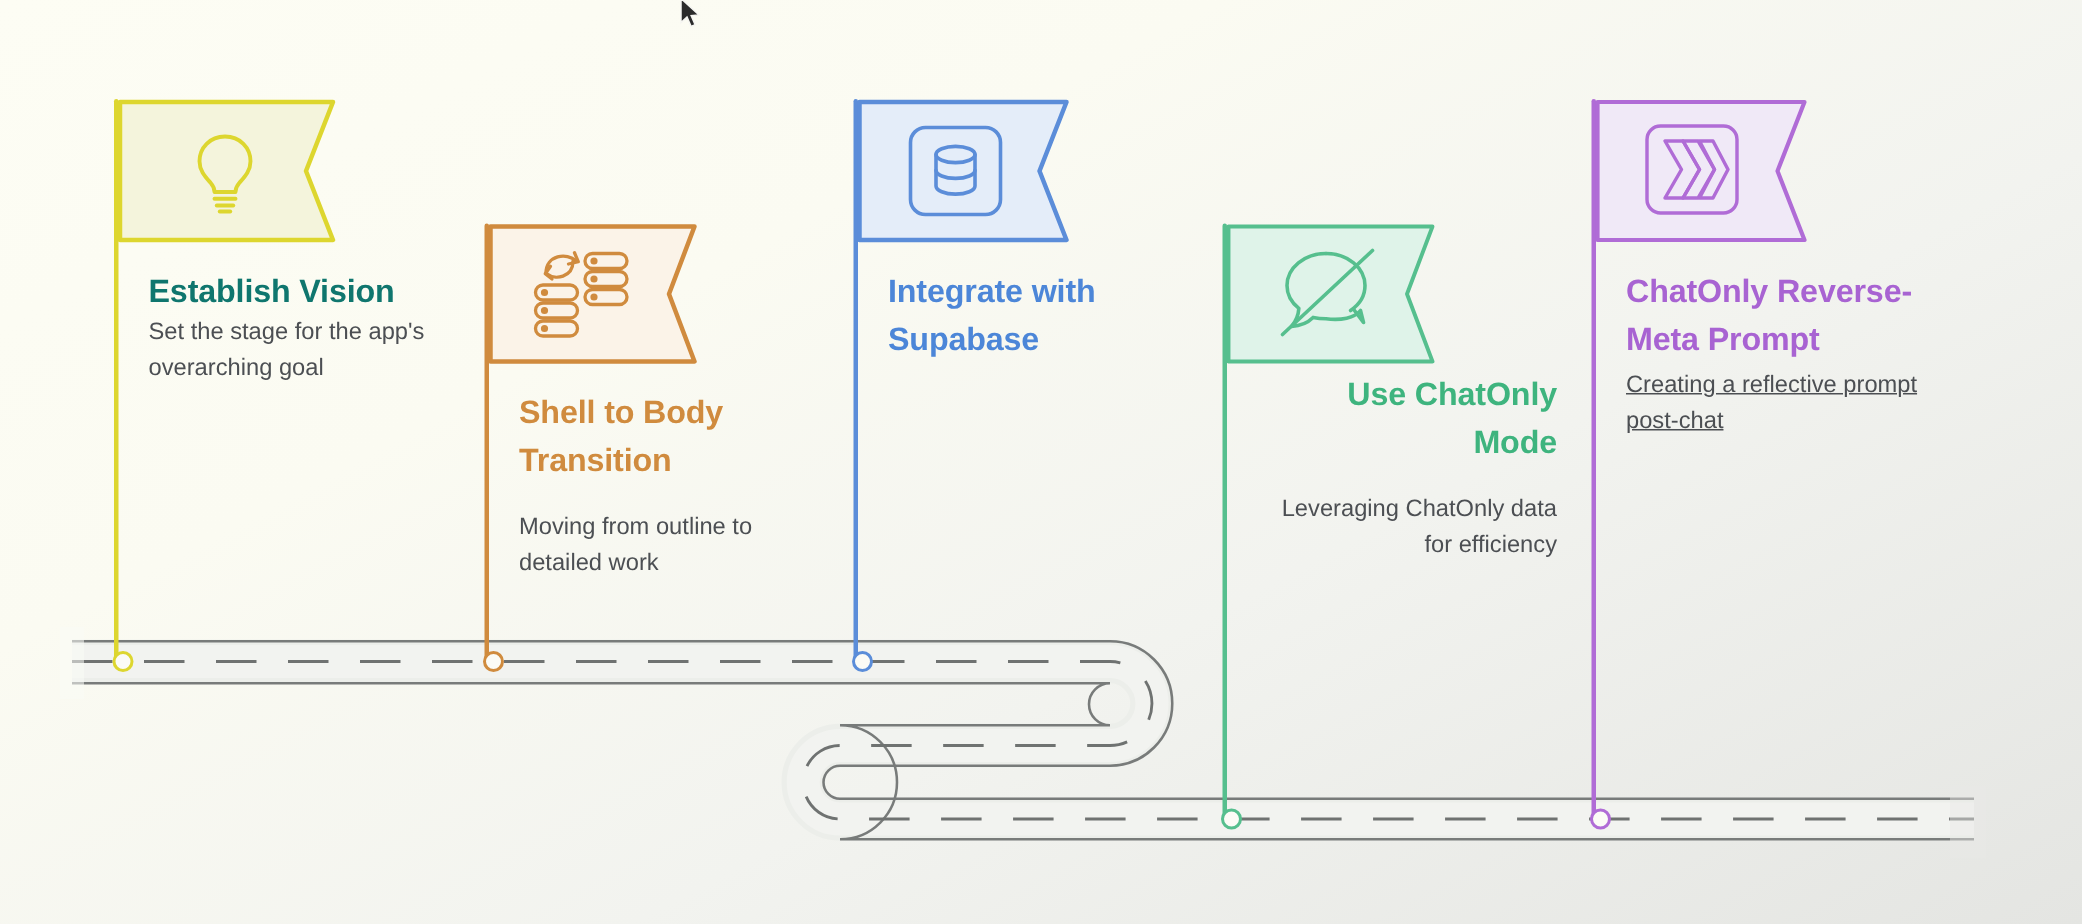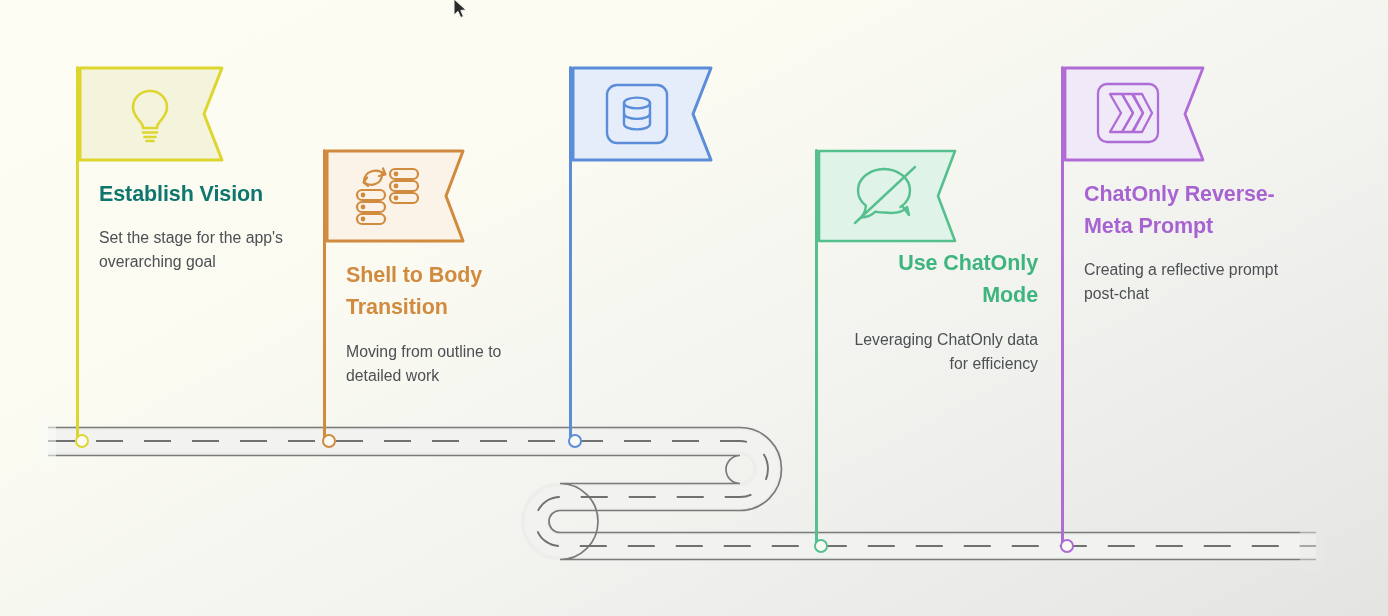--- a/index.html
+++ b/index.html
@@ -101,21 +101,21 @@
         <svg width="62" height="62" viewBox="0 0 62 62" xmlns="http://www.w3.org/2000/svg" fill="none" stroke="#ddd62f" stroke-width="2.6" stroke-linecap="round" stroke-linejoin="round">
           <path d="M31,7 C21,7 14,14.5 14,23.5 C14,30 18,34 21.5,38 C23.5,40.3 24,42 24,44 L38,44 C38,42 38.5,40.3 40.5,38 C44,34 48,30 48,23.5 C48,14.5 41,7 31,7 Z"></path>
           <line x1="24" y1="48.5" x2="38" y2="48.5"></line>
           <line x1="25.5" y1="53" x2="36.5" y2="53"></line>
           <path d="M27.5,57 L34.5,57"></path>
         </svg>
       </span>
     </div>
     <div class="ms-text" style="top:112px;width:200px;">
       <p class="ms-title" style="color:#0f766e;">Establish Vision</p>
-      <p class="ms-desc" style="margin-top:16px;">Set the stage for the app's overarching goal</p>
+      <p class="ms-desc" style="margin-top:0;">Set the stage for the app's overarching goal</p>
     </div>
   </div>
   <div class="node" style="left:75px;top:434px;width:14px;height:14px;border:2.6px solid #ddd62f;"></div>
 
   <div class="milestone" style="left:323px;top:149px;">
     <div class="pole" style="height:295px;background:#d08b3e;"></div>
     <div class="flag">
       <svg width="140" height="94" viewBox="0 0 140 94" xmlns="http://www.w3.org/2000/svg">
         <path d="M2,2 H138 L121,47 L138,92 H2 Z" fill="#fbf3e8" stroke="#d08b3e" stroke-width="3" stroke-linejoin="round"></path>
       </svg>
@@ -159,20 +159,21 @@
       <span class="icon" style="left:33px;top:16px;">
         <svg width="66" height="64" viewBox="0 0 66 64" xmlns="http://www.w3.org/2000/svg" fill="none" stroke="#5b8dd9" stroke-width="2.4" stroke-linecap="round" stroke-linejoin="round">
           <rect x="3" y="3" width="60" height="58" rx="10"></rect>
           <ellipse cx="33" cy="21" rx="13" ry="5.4"></ellipse>
           <path d="M20,21 V42 C20,45 25.8,47.4 33,47.4 C40.2,47.4 46,45 46,42 V21"></path>
           <path d="M20,31.5 C20,34.5 25.8,36.9 33,36.9 C40.2,36.9 46,34.5 46,31.5"></path>
         </svg>
       </span>
     </div>
     <div class="ms-text" style="top:112px;width:196px;">
+      <p class="ms-title" style="color:#4c86d8;">Integrate with Supabase</p>
     </div>
   </div>
   <div class="node" style="left:568px;top:434px;width:14px;height:14px;border:2.6px solid #5b8dd9;"></div>
 
   <div class="milestone" style="left:815px;top:149px;">
     <div class="pole" style="height:400px;background:#56bf8e;"></div>
     <div class="flag">
       <svg width="140" height="94" viewBox="0 0 140 94" xmlns="http://www.w3.org/2000/svg">
         <path d="M2,2 H138 L121,47 L138,92 H2 Z" fill="#dff3e9" stroke="#56bf8e" stroke-width="2.6" stroke-linejoin="round"></path>
       </svg>
@@ -204,21 +205,21 @@
         <svg width="66" height="64" viewBox="0 0 66 64" xmlns="http://www.w3.org/2000/svg" fill="none" stroke="#b06cd6" stroke-width="2.3" stroke-linecap="round" stroke-linejoin="round">
           <rect x="3" y="3" width="60" height="58" rx="9"></rect>
           <path d="M15,13 L27,13 L38,32 L27,51 L15,51 L26,32 Z"></path>
           <path d="M27,13 L37,13 L48,32 L37,51 L27,51 L38,32 Z"></path>
           <path d="M38,13 L47,13 L57,32 L47,51 L38,51 L48,32 Z"></path>
         </svg>
       </span>
     </div>
     <div class="ms-text" style="top:112px;width:200px;">
       <p class="ms-title" style="color:#a863d2;">ChatOnly Reverse-Meta Prompt</p>
-      <p class="ms-desc" style="margin-top:15px;">Creating a reflective prompt post-chat</p>
+      <p class="ms-desc" style="margin-top:2px;text-decoration:underline;">Creating a reflective prompt post-chat</p>
     </div>
   </div>
   <div class="node" style="left:1060px;top:539px;width:14px;height:14px;border:2.6px solid #b06cd6;"></div>
 
   <div id="cursor" style="left:452px;top:-2px;">
     <svg width="18" height="24" viewBox="0 0 18 24" xmlns="http://www.w3.org/2000/svg">
       <path d="M2,1 L2,17 L6,13.4 L8.7,19.6 L11.4,18.4 L8.8,12.4 L14,12 Z" fill="#2b2b2b" stroke="#f6f6f2" stroke-width="1"></path>
     </svg>
   </div>
 

